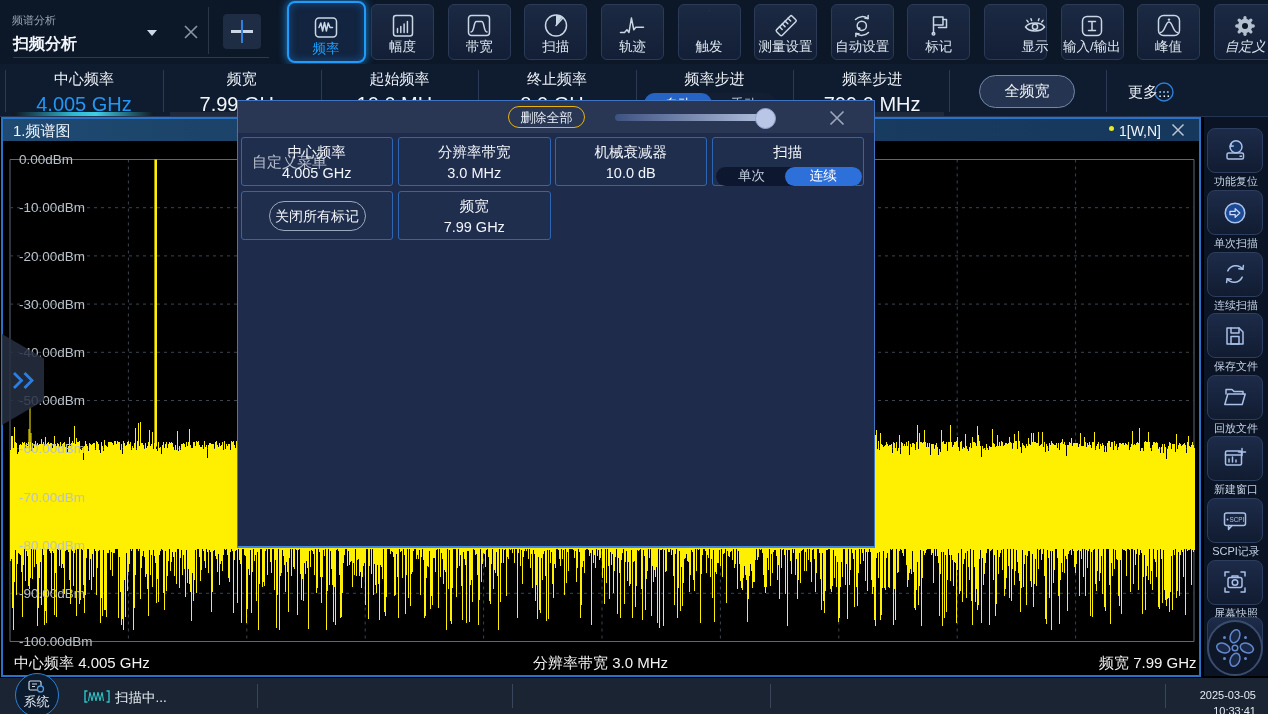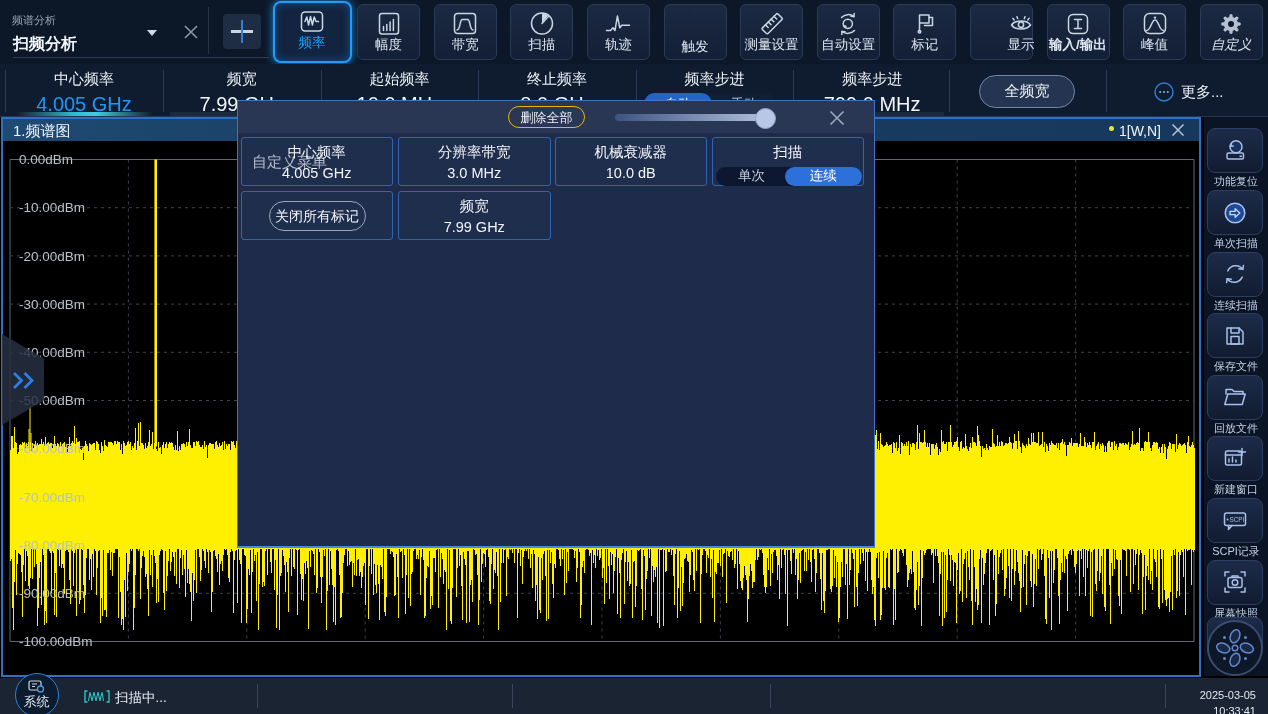--- a/index.html
+++ b/index.html
@@ -1,20 +1,20 @@
 <!DOCTYPE html>
 <html><head><meta charset="utf-8">
 <style>
 *{margin:0;padding:0;box-sizing:border-box;font-family:"Liberation Sans",sans-serif;}
 html,body{width:1268px;height:714px;background:#0a1322;overflow:hidden;}
 #app{position:relative;width:1268px;height:714px;background:#000000;}
 .abs{position:absolute;}
 
 #topbar{left:0;top:0;width:1268px;height:64px;background:#0c1727;}
-.tbtn{position:absolute;top:4px;width:63px;height:56px;border-radius:6px;border:1px solid #2b3b57;background:linear-gradient(180deg,#1b2942,#131f36);display:flex;flex-direction:column;align-items:center;justify-content:flex-start;padding:5px 0 6px;}
+.tbtn{position:absolute;top:4px;width:63px;height:56px;border-radius:6px;border:1px solid #2b3b57;background:linear-gradient(180deg,#1b2942,#131f36);display:flex;flex-direction:column;align-items:center;justify-content:flex-end;padding:5px 0 6px;margin-left:14px;}
 .tbtn .lb{font-size:13.5px;color:#dde6f0;line-height:13px;white-space:nowrap;}
 .tbtn svg{display:block;}
 #btnsel{top:1px;width:79px;height:62px;border-radius:8px;border:2px solid #1e9bfb;background:#12243f;box-shadow:0 0 10px rgba(30,155,251,.85), inset 0 0 9px rgba(30,144,255,.4);}
 #btnsel .lb{color:#1ea2ff;}
 
 #params{left:0;top:64px;width:1268px;height:53px;background:#0f1c30;border-bottom:1px solid #253450;}
 .pdiv{position:absolute;top:6px;height:42px;width:1px;background:#2a3a54;}
 .plabel{position:absolute;top:70px;font-size:15px;color:#edf2f7;white-space:nowrap;transform:translateX(-50%);}
 .pval{position:absolute;top:93px;font-size:20px;color:#f2f6fa;white-space:nowrap;transform:translateX(-50%);}
 .pstrip{position:absolute;top:112px;height:3.5px;background:#1e2a3c;}
@@ -127,21 +127,21 @@
         <div class="lb">标记</div>
       </div>
       <div class="tbtn" style="left:969.9px;padding-left:39px;">
         <svg width="28" height="28" viewBox="0 0 28 28">
           <path d="M4.5 15c3.5-5.2 15.5-5.2 19 0-3.5 5.2-15.5 5.2-19 0Z" stroke="#c9d6e4" stroke-width="1.5" fill="none" stroke-linecap="round" stroke-linejoin="round"></path>
           <circle cx="14" cy="14.7" r="2.6" stroke="#c9d6e4" stroke-width="1.5" fill="none" stroke-linecap="round" stroke-linejoin="round"></circle>
           <path d="M7.2 10 5.9 8.4 M10.6 8.6 10 6.8 M17.4 8.6 18 6.8 M20.8 10 22.1 8.4" stroke="#c9d6e4" stroke-width="1.5" fill="none" stroke-linecap="round" stroke-linejoin="round"></path>
         </svg>
         <div class="lb">显示</div>
       </div>
-      <div class="tbtn" style="left:1046.5px;font-weight:bold;">
+      <div class="tbtn" style="left:1046.5px;">
         <svg width="28" height="28" viewBox="0 0 28 28">
           <rect x="4.5" y="4.5" width="19" height="19" rx="4.5" stroke="#c9d6e4" stroke-width="1.5" fill="none" stroke-linecap="round" stroke-linejoin="round"></rect>
           <path d="M10.5 9.5h7M14 9.5v9M10.5 18.5h7" stroke="#c9d6e4" stroke-width="1.5" fill="none" stroke-linecap="round" stroke-linejoin="round"></path>
         </svg>
         <div class="lb">输入/输出</div>
       </div>
       <div class="tbtn" style="left:1123.1px;">
         <svg width="28" height="28" viewBox="0 0 28 28">
           <rect x="3.5" y="3.5" width="21" height="20" rx="5" stroke="#c9d6e4" stroke-width="1.5" fill="none" stroke-linecap="round" stroke-linejoin="round"></rect>
           <path d="M5.5 20.5c4.6 0 4.8-10.5 8.5-10.5s3.9 10.5 8.5 10.5" stroke="#c9d6e4" stroke-width="1.5" fill="none" stroke-linecap="round" stroke-linejoin="round"></path>
@@ -196,21 +196,21 @@
     <div class="abs" style="left:644px;top:93px;width:132px;height:22px;border-radius:11px;background:#131e33;"></div>
     <div class="abs" style="left:644px;top:93px;width:68px;height:22px;border-radius:11px;background:#2563c4;color:#fff;font-size:13px;text-align:center;line-height:22px;">自动</div>
     <div class="abs" style="left:712px;top:93px;width:64px;height:22px;color:#b8c4d4;font-size:13px;text-align:center;line-height:22px;">手动</div>
     <div class="abs" style="left:979px;top:75px;width:96px;height:33px;border-radius:17px;border:1.5px solid #7388a6;background:#253450;color:#eef2f6;font-size:15px;text-align:center;line-height:30px;">全频宽</div>
     <svg class="abs" style="left:1154px;top:82px;" width="20" height="20">
       <circle cx="10" cy="10" r="9" stroke="#2f7fd4" stroke-width="1.4" fill="none"></circle>
       <circle cx="6.2" cy="10" r="1" fill="#7fb8ea"></circle>
       <circle cx="10" cy="10" r="1" fill="#7fb8ea"></circle>
       <circle cx="13.8" cy="10" r="1" fill="#7fb8ea"></circle>
     </svg>
-    <div class="abs" style="left:1181px;top:83px;font-size:15px;color:#e8eef4;">更多...</div>
+    <div class="abs" style="left:1128px;top:83px;font-size:15px;color:#e8eef4;">更多...</div>
     <div class="abs" id="chartwin">
       <div id="tabbar">
         <span class="t1">1.频谱图</span>
         <div style="position:absolute;left:1106px;top:7px;width:5px;height:5px;border-radius:50%;background:#e8e827;"></div>
         <div style="position:absolute;left:1116px;top:3.5px;font-size:14px;color:#eef3f8;">1[W,N]</div>
         <svg style="position:absolute;left:1168px;top:4px;" width="14" height="14">
           <path d="M1.5 1.5 12.5 12.5M12.5 1.5 1.5 12.5" stroke="#b8c4d4" stroke-width="1.5"></path>
         </svg>
       </div>
       <svg style="position:absolute;left:0;top:22px;" width="1196" height="511" viewBox="0 0 1196 511">
@@ -246,20 +246,25 @@
         <text x="16" y="119.5" font-size="13.5" fill="#b9c1c9">-20.00dBm</text>
         <text x="16" y="167.7" font-size="13.5" fill="#b9c1c9">-30.00dBm</text>
         <text x="16" y="215.9" font-size="13.5" fill="#b9c1c9">-40.00dBm</text>
         <text x="16" y="264.1" font-size="13.5" fill="#b9c1c9">-50.00dBm</text>
         <text x="16" y="312.3" font-size="13.5" fill="#b9c1c9">-60.00dBm</text>
         <text x="16" y="360.5" font-size="13.5" fill="#b9c1c9">-70.00dBm</text>
         <text x="16" y="408.7" font-size="13.5" fill="#b9c1c9">-80.00dBm</text>
         <text x="16" y="456.9" font-size="13.5" fill="#b9c1c9">-90.00dBm</text>
         <text x="16" y="505.1" font-size="13.5" fill="#b9c1c9">-100.00dBm</text>
       </svg>
+      <div id="chfoot">
+        <span style="position:absolute;left:11px;top:2px;">中心频率 4.005 GHz</span>
+        <span style="position:absolute;left:530px;top:2px;">分辨率带宽 3.0 MHz</span>
+        <span style="position:absolute;left:1096px;top:2px;">频宽 7.99 GHz</span>
+      </div>
     </div>
     <div class="abs" style="left:2px;top:334px;width:42px;height:91px;z-index:5;background:rgba(38,48,66,.86);clip-path:polygon(0 0,100% 27%,100% 73%,0 100%);"></div>
     <svg class="abs" style="left:12px;top:371px;z-index:6;" width="25" height="19" viewBox="0 0 25 19">
       <path d="M2 2l7.5 7.5L2 17M12.5 2l7.5 7.5-7.5 7.5" stroke="#2b7fe0" stroke-width="2.8" fill="none"></path>
     </svg>
     <div class="abs" id="dlg">
       <div id="dlgtitle">
         <span class="tt">自定义菜单</span>
         <div style="position:absolute;left:270px;top:5px;width:77px;height:22px;border-radius:12px;border:1px solid #eab308;color:#e8eef6;font-size:13px;text-align:center;line-height:21px;">删除全部</div>
         <div style="position:absolute;left:377px;top:13px;width:160px;height:7px;border-radius:3.5px;background:linear-gradient(90deg,#3d5380,#b9c6e2);"></div>

